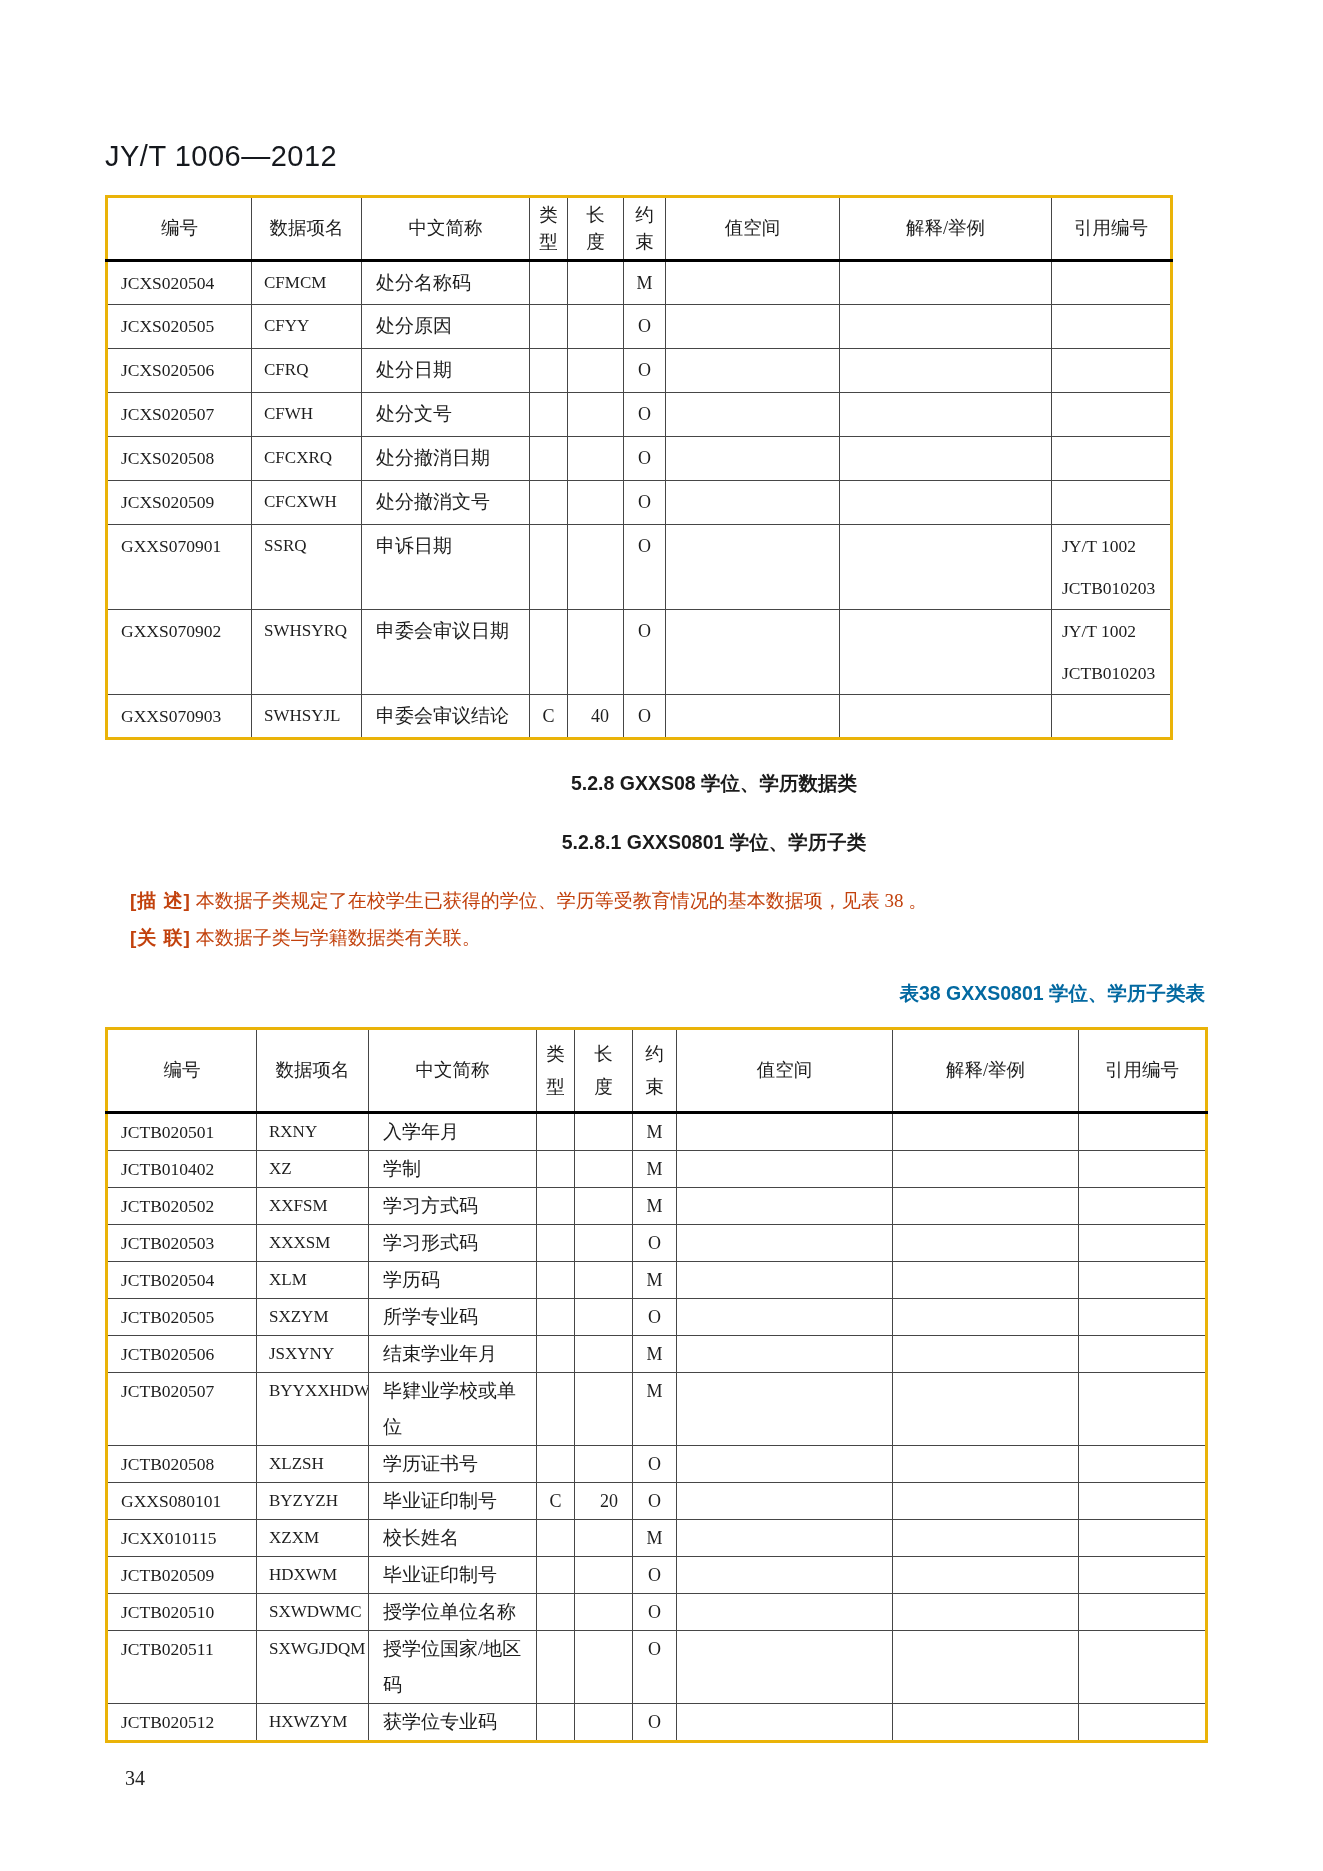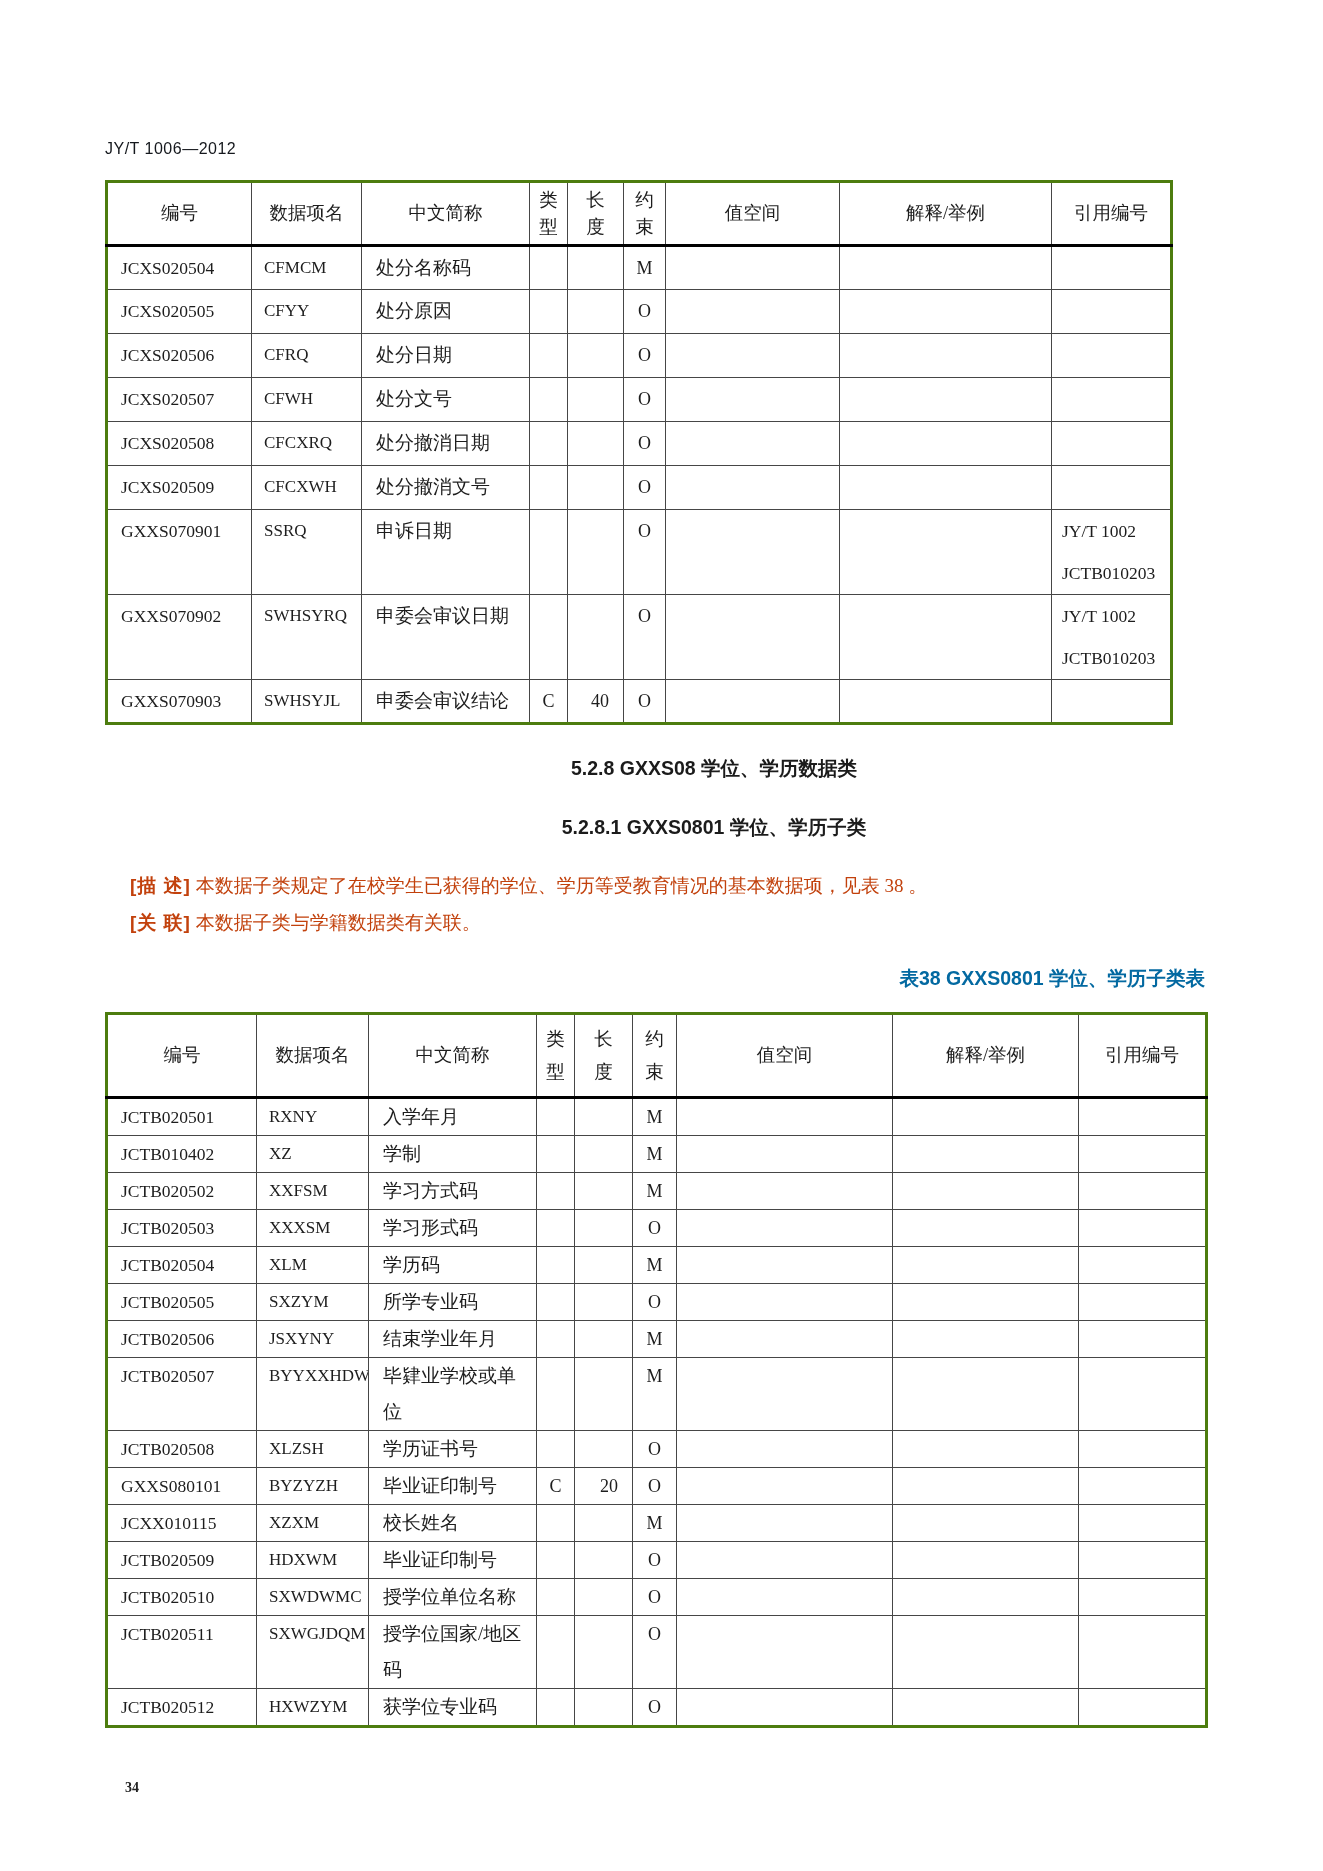--- a/index.html
+++ b/index.html
@@ -9,29 +9,29 @@
     height: 1871px;
     background: #ffffff;
     color: #1d1d1d;
     font-family: "Liberation Serif", "DejaVu Serif", serif;
     overflow: hidden;
     position: relative;
   }
   .doc-number {
     margin: 140px 0 0 105px;
     font-family: "Liberation Sans", "DejaVu Sans", sans-serif;
-    font-size: 16px;
+    font-size: 29px;
     font-weight: 500;
     letter-spacing: 0.5px;
     color: #15181d;
   }
   table.data-tbl {
     border-collapse: collapse;
     table-layout: fixed;
-    border: 3px solid #4d7c0f;
+    border: 3px solid #eab308;
     margin-left: 105px;
     font-size: 18px;
   }
   #table1 { width: 1065px; margin-top: 22px; }
   #table2 { width: 1100px; margin-top: 20px; }
   .data-tbl th, .data-tbl td {
     border: 1px solid #464646;
     padding: 0;
     overflow: hidden;
   }
@@ -85,24 +85,23 @@
   .table-caption {
     margin: 24px 0 0 105px;
     width: 1100px;
     text-align: right;
     font-family: "Liberation Sans", "DejaVu Sans", sans-serif;
     font-size: 19.5px;
     font-weight: 600;
     color: #0369a1;
   }
   .page-number {
-    margin: 52px 0 0 125px;
-    font-size: 14px;
+    margin: 24px 0 0 125px;
+    font-size: 20px;
     color: #222;
-    font-weight: bold;
   }
 </style>
 </head>
 <body>
 
 <div class="doc-number">JY/T 1006—2012</div>
 
 <table class="data-tbl" id="table1">
   <colgroup>
     <col style="width:145px">

